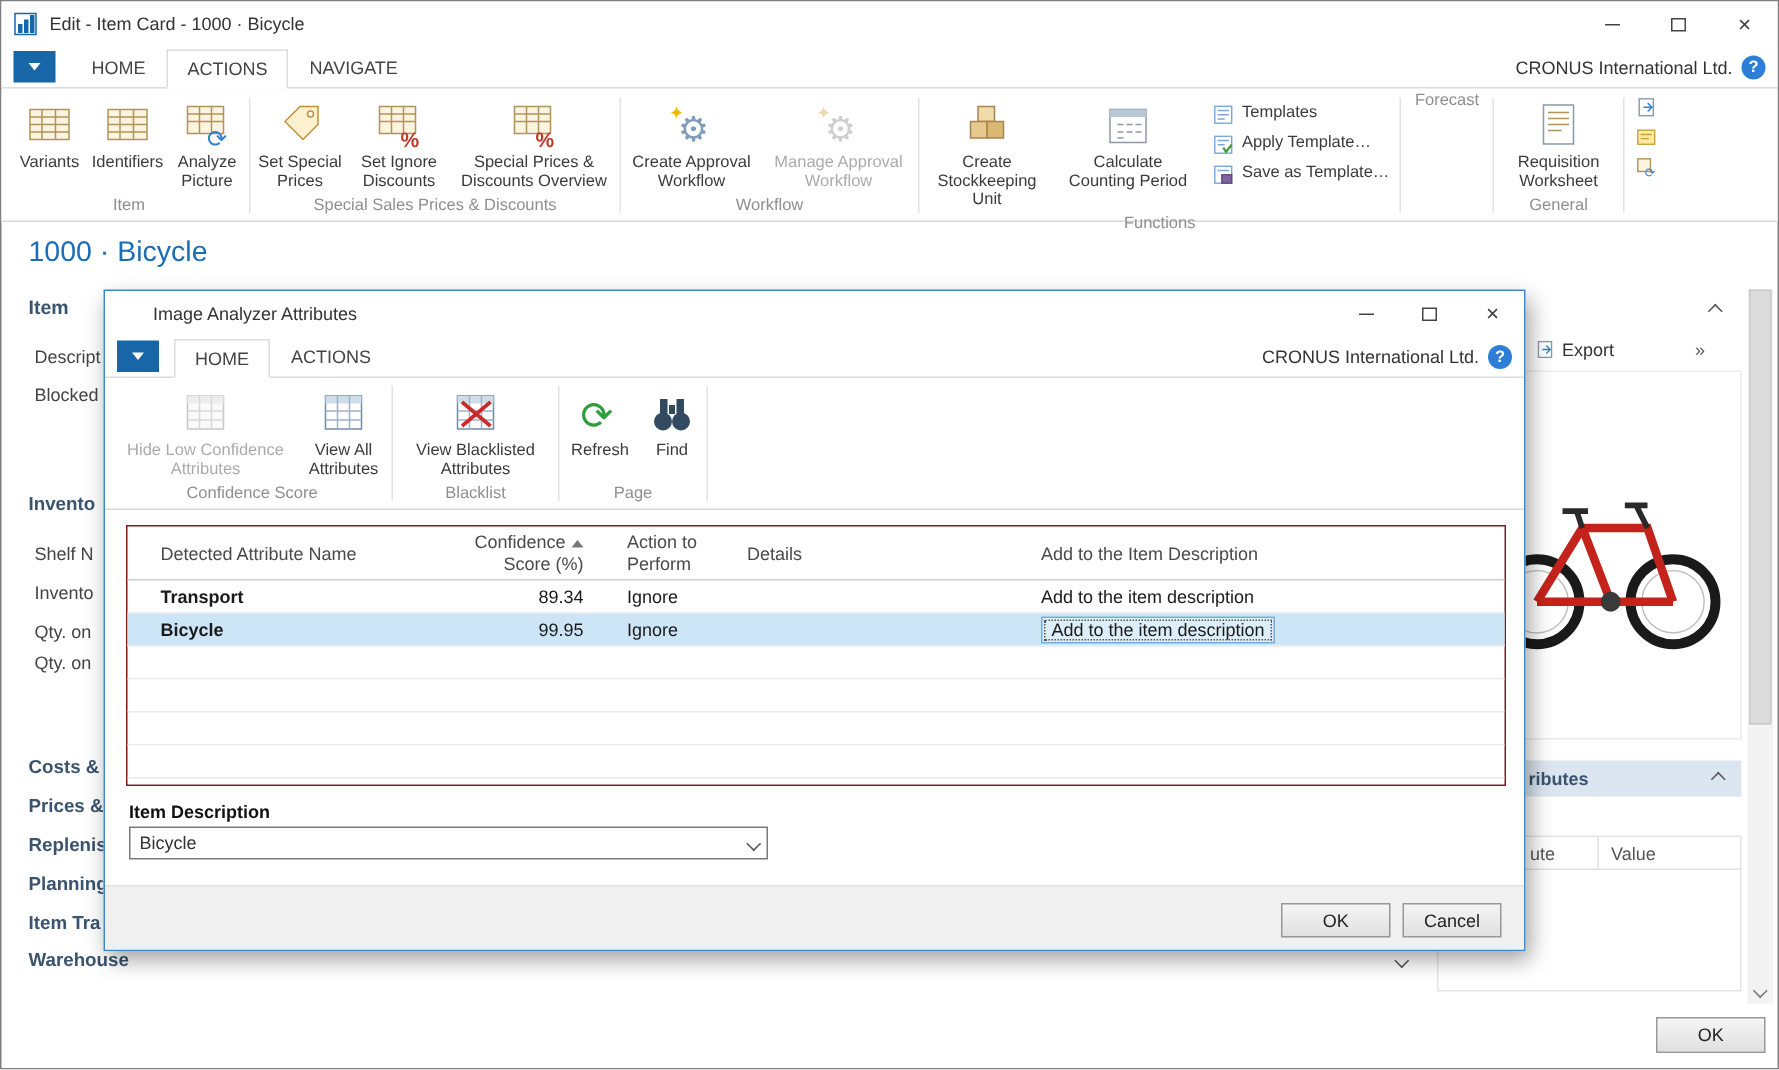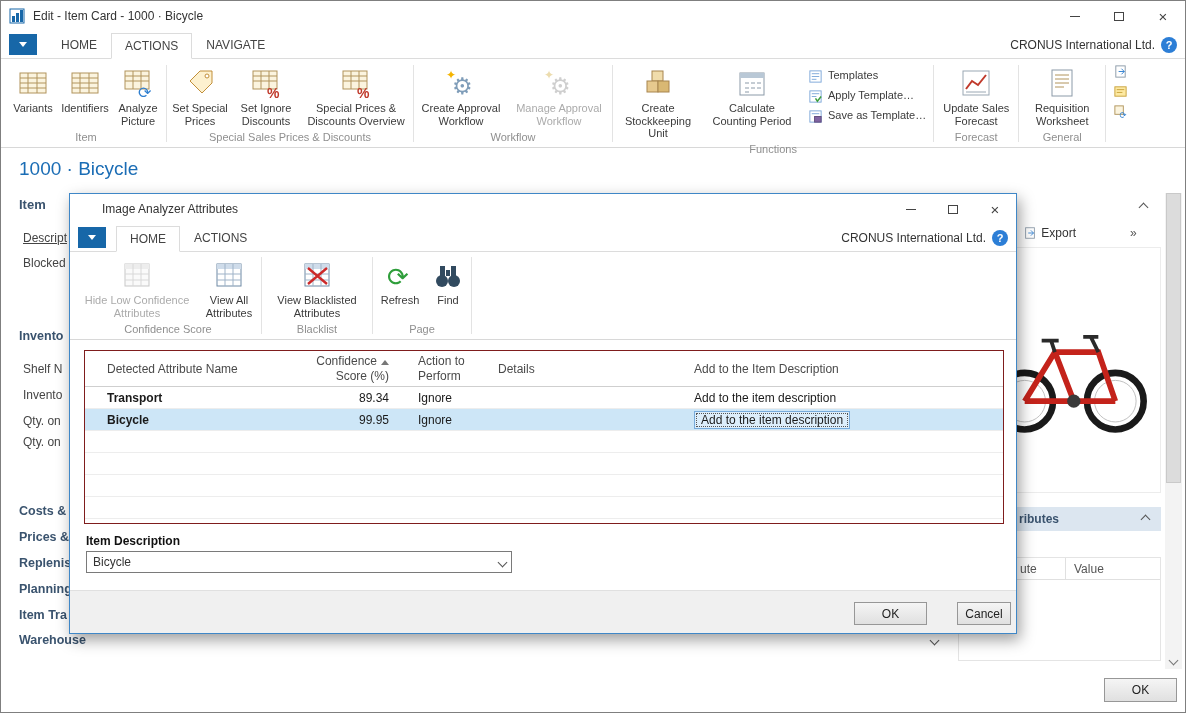--- a/index.html
+++ b/index.html
@@ -241,30 +241,20 @@
               </svg>
             <span>Save as Template…</span>
           </div>
         </div>
       </div>
       <div class="glabel">Functions</div>
     </div>
     <div class="rdiv"></div>
 
     <div class="rgroup">
-      <div class="rbody">
-        <div class="rbtn" style="width:82px;">
-          <svg class="i32" viewBox="0 0 32 32">
-              <rect x="3" y="4" width="26" height="24" fill="#fff" stroke="#9aa7b3"></rect>
-              <path d="M6 25h20" stroke="#9aa7b3"></path>
-              <path d="M6 22 L12 14 L18 18 L26 8" stroke="#c0392b" stroke-width="2" fill="none"></path>
-            </svg>
-          <span>Update Sales Forecast</span>
-        </div>
-      </div>
       <div class="glabel">Forecast</div>
     </div>
     <div class="rdiv"></div>
 
     <div class="rgroup">
       <div class="rbody">
         <div class="rbtn" style="width:84px;">
           <svg class="i32" viewBox="0 0 32 32">
               <rect x="6" y="3" width="20" height="26" fill="#fff" stroke="#8b9aa8"></rect>
               <path d="M9 8h14M9 12h14M9 16h14M9 20h9" stroke="#b1945c"></path>
@@ -288,21 +278,21 @@
       <svg class="i16" viewBox="0 0 16 16">
           <rect x="2" y="2" width="9" height="9" fill="#fbf4df" stroke="#b1945c"></rect>
           <text x="7" y="15" font-size="9" fill="#2f7fd0">⟳</text>
         </svg>
     </div>
   </div>
 
   <div class="pagetitle">1000 · Bicycle</div>
 
   <span class="shead" style="left:18px;top:196px;font-size:13px;">Item</span>
-  <span class="flabel" style="left:22px;top:230px;text-decoration:underline;">Descript</span>
+  <span class="flabel" style="left:22px;top:230px;">Descript</span>
   <span class="flabel" style="left:22px;top:255px;">Blocked</span>
   <span class="shead" style="left:18px;top:328px;">Invento</span>
   <span class="flabel" style="left:22px;top:361px;">Shelf N</span>
   <span class="flabel" style="left:22px;top:387px;">Invento</span>
   <span class="flabel" style="left:22px;top:413px;">Qty. on</span>
   <span class="flabel" style="left:22px;top:434px;">Qty. on</span>
   <span class="shead" style="left:18px;top:503px;">Costs &amp;</span>
   <span class="shead" style="left:18px;top:529px;">Prices &amp;</span>
   <span class="shead" style="left:18px;top:555px;">Replenis</span>
   <span class="shead" style="left:18px;top:581px;">Planning</span>
@@ -491,16 +481,16 @@
     <div class="idlabel">Item Description</div>
     <div class="combo">
       <span>Bicycle</span>
       <span class="arr">
           <span class="chev down"></span>
         </span>
     </div>
 
     <div class="dfooter"></div>
     <div class="btn" style="position:absolute;left:784px;top:408px;width:73px;height:23px;">OK</div>
-    <div class="btn" style="position:absolute;left:865px;top:408px;width:54px;height:23px;margin-left:22px;">Cancel</div>
+    <div class="btn" style="position:absolute;left:865px;top:408px;width:66px;height:23px;">Cancel</div>
   </div>
 
 </div>
 
 </body></html>

